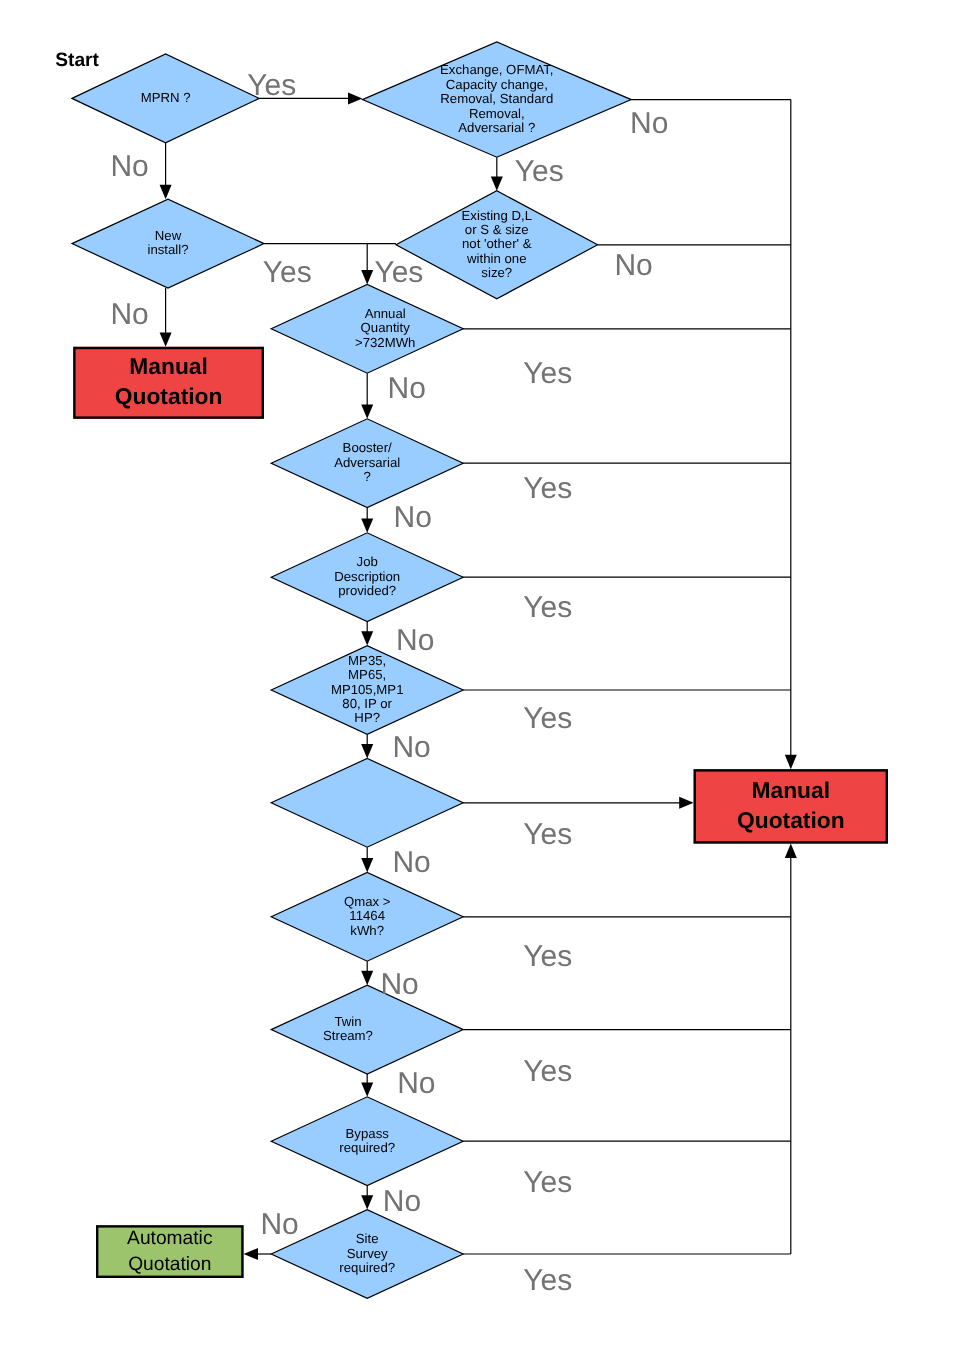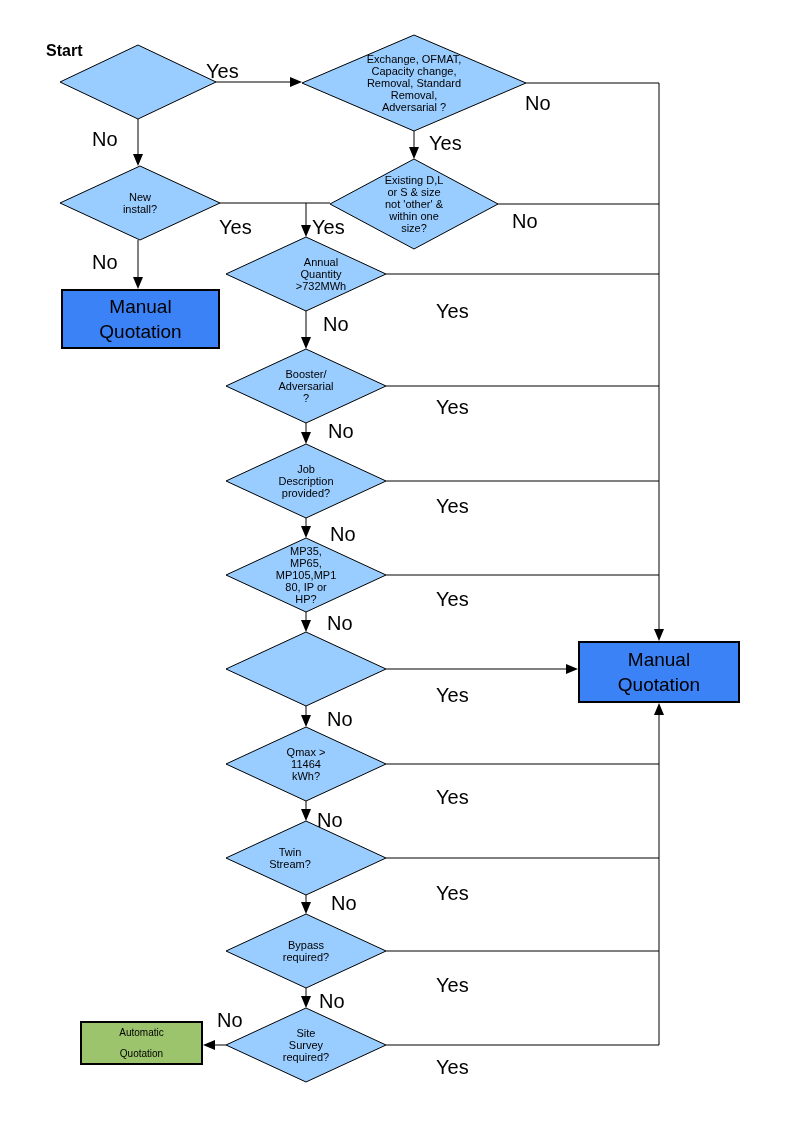--- a/index.html
+++ b/index.html
@@ -4,23 +4,23 @@
 <style>
   html,body{margin:0;padding:0;background:#fff;}
   #canvas{position:relative;width:794px;height:1123px;background:#ffffff;overflow:hidden;
           font-family:"Liberation Sans",sans-serif;}
   #wires{position:absolute;left:0;top:0;width:794px;height:1123px;}
   .node-text{position:absolute;display:flex;align-items:center;justify-content:center;
              text-align:center;font-size:11px;line-height:12px;color:#000;
              white-space:pre-line;pointer-events:none;}
   .term{position:absolute;display:flex;align-items:center;justify-content:center;
         text-align:center;border:2px solid #000;color:#000;white-space:pre-line;box-sizing:border-box;}
-  .term.manual{background:#3b82f6;font-size:19px;line-height:25px;}
-  .term.auto{background:#9CC46C;font-size:10px;line-height:21px;}
-  .lbl{position:absolute;font-size:20px;line-height:28px;color:#000000;white-space:nowrap;}
+  .term.manual{background:#ef4444;font-size:19px;line-height:25px;font-weight:bold;}
+  .term.auto{background:#9CC46C;font-size:16px;line-height:21px;}
+  .lbl{position:absolute;font-size:25px;line-height:28px;color:#737373;white-space:nowrap;}
   .start{position:absolute;left:46px;top:42px;font-size:16px;font-weight:bold;color:#000;}
 </style>
 </head>
 <body>
 
 <div id="canvas">
 
   <svg id="wires" viewBox="0 0 794 1123" xmlns="http://www.w3.org/2000/svg">
     <g stroke="#000" stroke-width="1" fill="none">
 
@@ -95,20 +95,21 @@
       <polygon points="226,669 306,632 386,669 306,706"></polygon>
       <polygon points="226,764 306,727 386,764 306,801"></polygon>
       <polygon points="226,858 306,821 386,858 306,895"></polygon>
       <polygon points="226,951 306,914 386,951 306,988"></polygon>
       <polygon points="226,1045 306,1008 386,1045 306,1082"></polygon>
     </g>
   </svg>
 
   <div class="start">Start</div>
 
+  <div class="node-text" style="left:60px;top:45px;width:156px;height:74px">MPRN ?</div>
   <div class="node-text" style="left:302px;top:35px;width:224px;height:96px">Exchange, OFMAT,
 Capacity change,
 Removal, Standard
 Removal,
 Adversarial ?</div>
   <div class="node-text" style="left:60px;top:166px;width:160px;height:74px">New
 install?</div>
   <div class="node-text" style="left:330px;top:159px;width:168px;height:90px">Existing D,L
 or S &amp; size
 not 'other' &amp;

